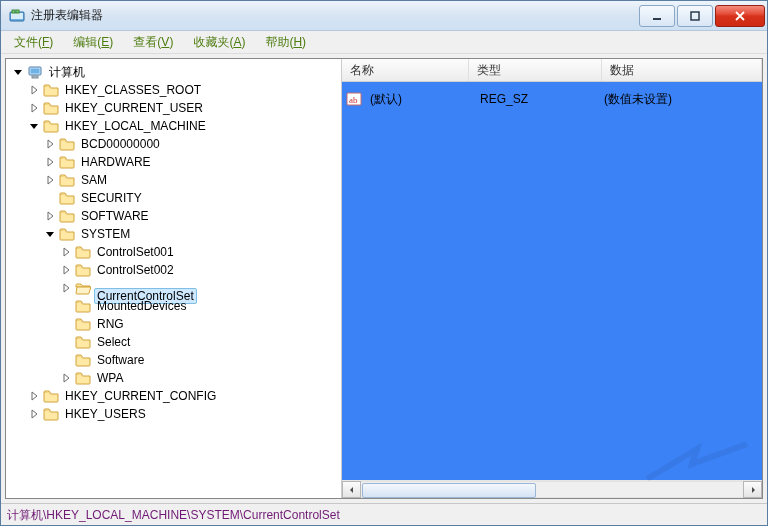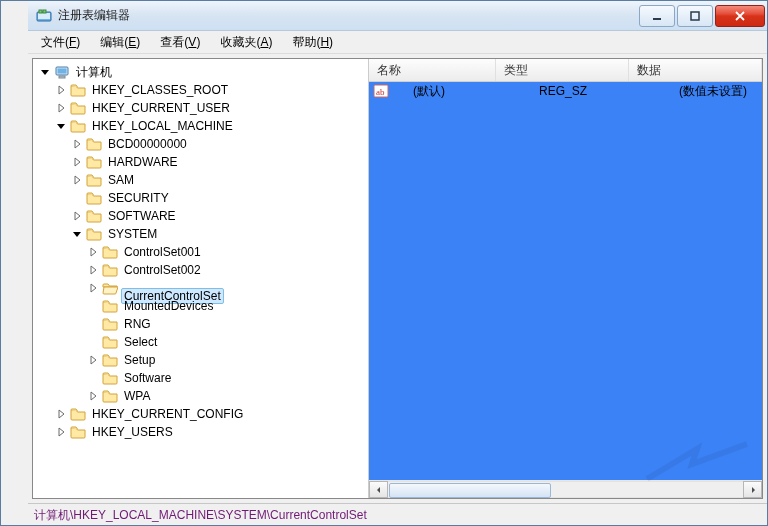--- a/index.html
+++ b/index.html
@@ -1,54 +1,54 @@
 <!DOCTYPE html>
 <html><head>
 <meta charset="utf-8">
 <style>
   html,body{margin:0;padding:0;font-family:"Microsoft YaHei","Segoe UI",Tahoma,sans-serif;font-size:12px;background:#d9e4f1;}
-  .window{width:768px;height:526px;box-sizing:border-box;position:relative;border:1px solid #5a7ca0;background:#f0f0f0;display:flex;flex-direction:column;padding-left:27px;}
+  .window{width:768px;height:526px;box-sizing:border-box;position:relative;border:1px solid #5a7ca0;background:#f0f0f0;display:flex;flex-direction:column;}
   
   .titlebar{height:30px;background:linear-gradient(to bottom,#eef4fb 0%,#d7e4f2 50%,#cde0f3 100%);display:flex;align-items:center;padding:0 2px 0 8px;border-bottom:1px solid #b8c8db;box-sizing:border-box;}
   .title-icon{width:16px;height:16px;margin-right:6px;display:inline-flex;align-items:center;justify-content:center;}
   .title-text{flex:1;color:#1a1a1a;font-size:12px;}
   .title-controls{display:flex;gap:0;}
   .title-btn{width:34px;height:20px;border:1px solid #8aa7c6;border-radius:3px;background:linear-gradient(to bottom,#f5f9fd,#d8e6f5);display:inline-flex;align-items:center;justify-content:center;margin-left:2px;color:#2a3b4d;}
   .title-btn.close{width:48px;background:linear-gradient(to bottom,#f48b7c 0%,#e54d3a 40%,#d7321a 50%,#ce2a13 100%);border-color:#962014;color:#fff;}
   .title-btn svg{display:block;}
   
   .menubar{height:22px;background:#f0f0f0;border-bottom:1px solid #dcdcdc;display:flex;align-items:center;padding:0 4px;gap:2px;}
-  .menu-item{padding:2px 8px;color:#000000;cursor:default;border:1px solid transparent;border-radius:2px;}
+  .menu-item{padding:2px 8px;color:#4d7c0f;cursor:default;border:1px solid transparent;border-radius:2px;}
   .menu-item u{text-decoration:underline;}
   
   .client{flex:1;display:flex;flex-direction:column;min-height:0;}
   .panes{flex:1;display:flex;min-height:0;border:1px solid #888;margin:4px;background:#3b82f6;}
   .tree-pane{width:335px;overflow:auto;border-right:1px solid #ccc;background:#fff;}
-  .list-pane{flex:1;display:flex;flex-direction:column;min-width:0;}
+  .list-pane{flex:1;display:flex;flex-direction:column;min-width:0;gap:8px;}
   
   .tree{padding:4px 0 4px 0;}
   .tree-row{display:flex;align-items:center;height:18px;white-space:nowrap;}
   .tree-row .indent{display:inline-block;height:1px;}
   .expander{width:16px;height:16px;display:inline-flex;align-items:center;justify-content:center;color:#6b6b6b;}
   .expander svg{display:block;}
   .expander.open svg{transform:rotate(90deg);color:#000;}
   .expander.none{visibility:hidden;}
   .node-icon{width:16px;height:16px;margin:0 3px 0 1px;display:inline-flex;align-items:center;justify-content:center;}
   .node-label{padding:1px 3px;border-radius:2px;}
   .node-label.selected{background:#cde8ff;border:1px solid #7fbfe5;padding:0 2px;margin-top:16px;}
   
   .list-header{display:flex;height:22px;background:linear-gradient(to bottom,#fdfdfd,#ececec);border-bottom:1px solid #d0d0d0;}
   .list-header .hcell{padding:3px 8px;border-right:1px solid #e0e0e0;color:#333;}
   .hcell.c-name{width:110px;}
   .hcell.c-type{width:116px;}
   .hcell.c-data{flex:1;}
   .list-body{flex:1;overflow:auto;position:relative;}
   .list-row{display:flex;align-items:center;height:18px;padding-left:4px;}
   .row-icon{width:16px;height:16px;margin-right:4px;display:inline-flex;align-items:center;justify-content:center;}
-  .list-row .cell{padding:1px 4px;margin-left:16px;}
+  .list-row .cell{padding:1px 4px;}
   .cell.c-name{width:102px;}
   .cell.c-type{width:116px;}
   .cell.c-data{flex:1;}
   .list-hscroll{height:17px;border-top:1px solid #e6e6e6;background:#f0f0f0;position:relative;display:flex;align-items:center;}
   .hsc-btn{width:17px;height:15px;border:1px solid #b6b6b6;background:linear-gradient(to bottom,#fbfbfb,#e5e5e5);display:inline-flex;align-items:center;justify-content:center;color:#4b4b4b;}
   .hsc-track{flex:1;height:15px;background:#efefef;position:relative;border-top:1px solid #e3e3e3;border-bottom:1px solid #e3e3e3;}
   .hsc-thumb{position:absolute;left:0;top:0;height:13px;width:45%;margin:1px;background:linear-gradient(to bottom,#f4f8fd,#d5e3f4);border:1px solid #9cb6d6;border-radius:2px;}
   
   .statusbar{height:22px;border-top:1px solid #c7c7c7;background:#f0f0f0;padding:3px 6px;box-sizing:border-box;color:#701a75;}
   
@@ -353,34 +353,20 @@
               </span>
                 <span class="node-icon">
                 <svg width="16" height="16">
                   <use href="#folder"></use>
                 </svg>
               </span>
                 <span class="node-label">Select</span>
               </div>
               <div class="tree-row">
                 <span class="indent" style="width:52px"></span>
-                <span class="expander">
-                <svg width="10" height="10">
-                  <use href="#tri"></use>
-                </svg>
-              </span>
-                <span class="node-icon">
-                <svg width="16" height="16">
-                  <use href="#folder"></use>
-                </svg>
-              </span>
-                <span class="node-label">Setup</span>
-              </div>
-              <div class="tree-row">
-                <span class="indent" style="width:52px"></span>
                 <span class="expander none">
                 <svg width="10" height="10">
                   <use href="#tri"></use>
                 </svg>
               </span>
                 <span class="node-icon">
                 <svg width="16" height="16">
                   <use href="#folder"></use>
                 </svg>
               </span>

